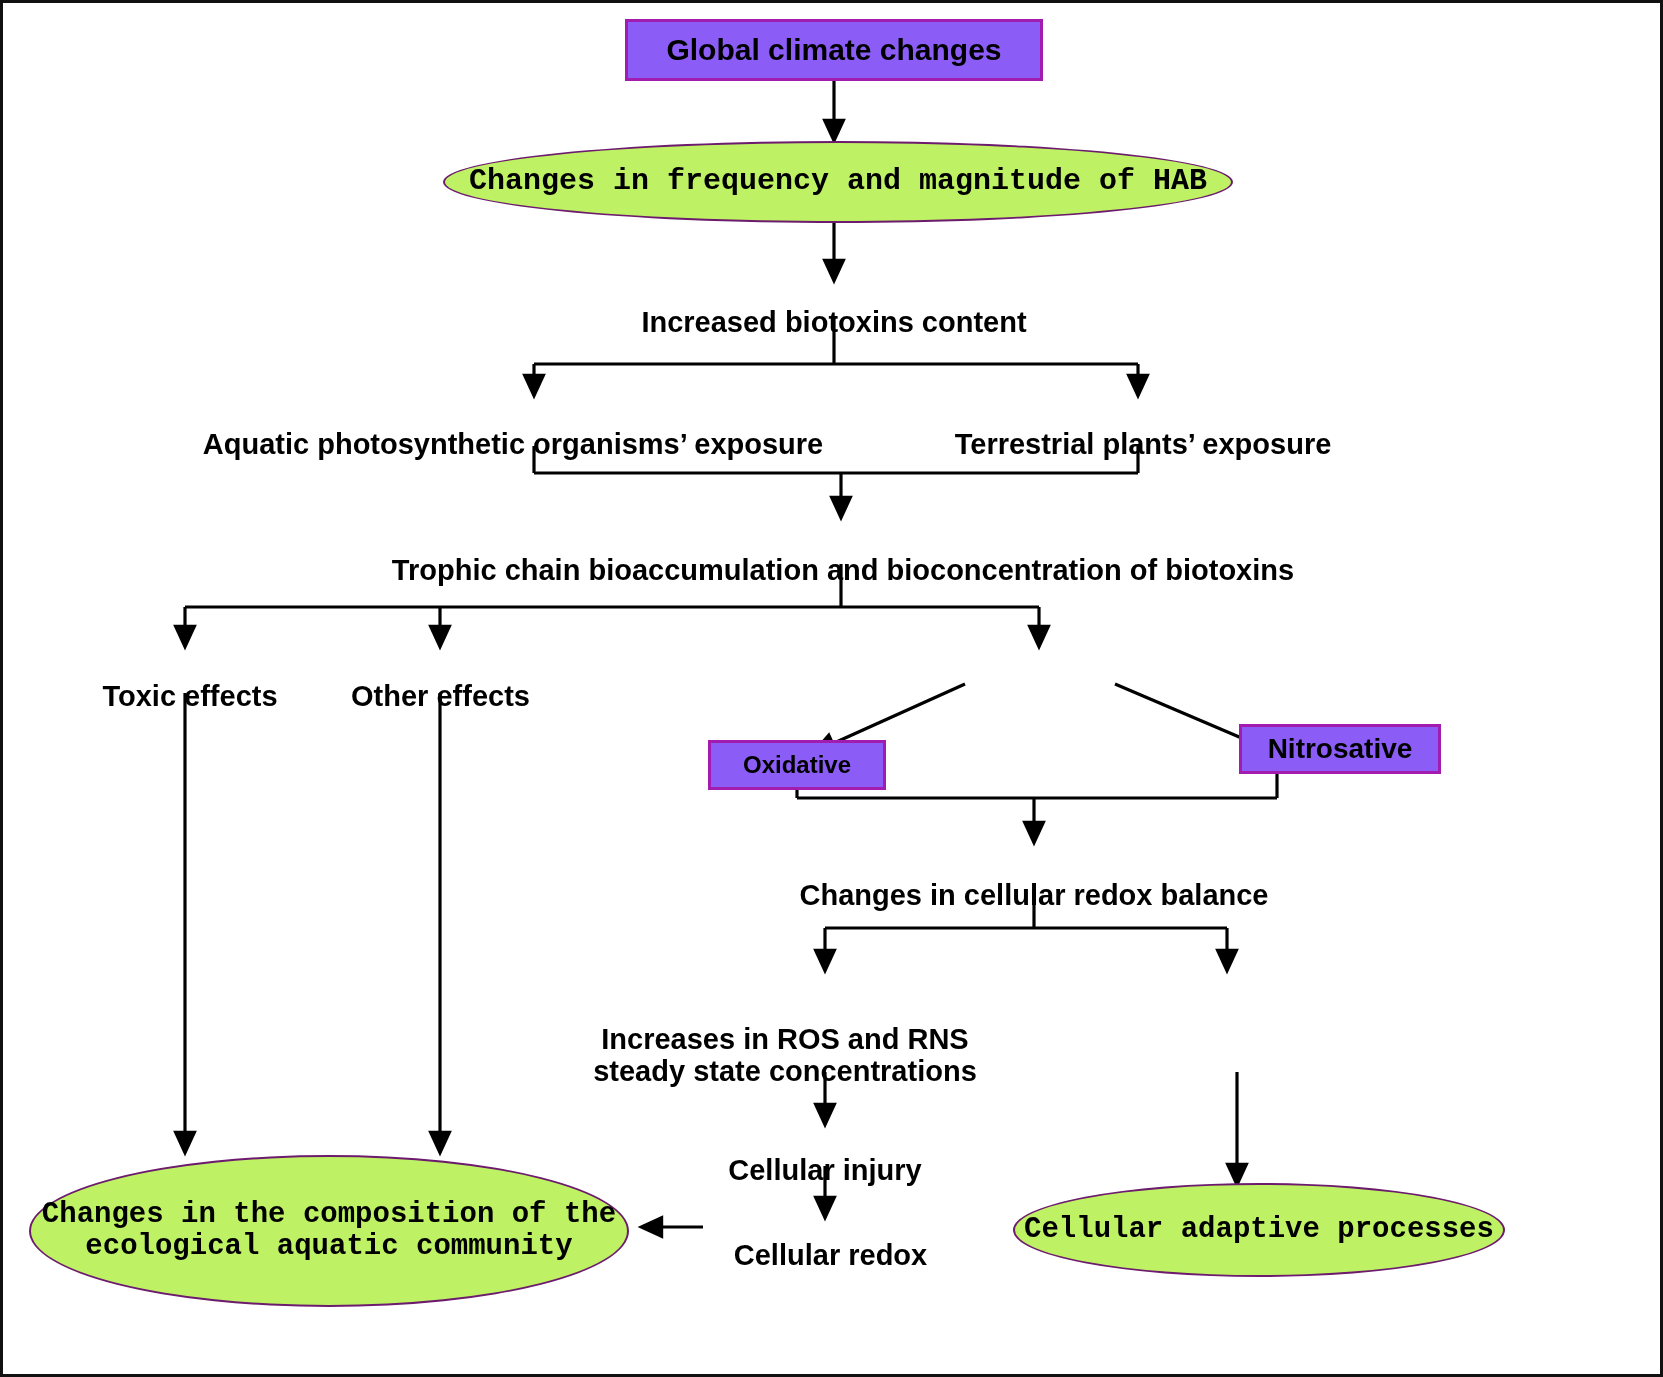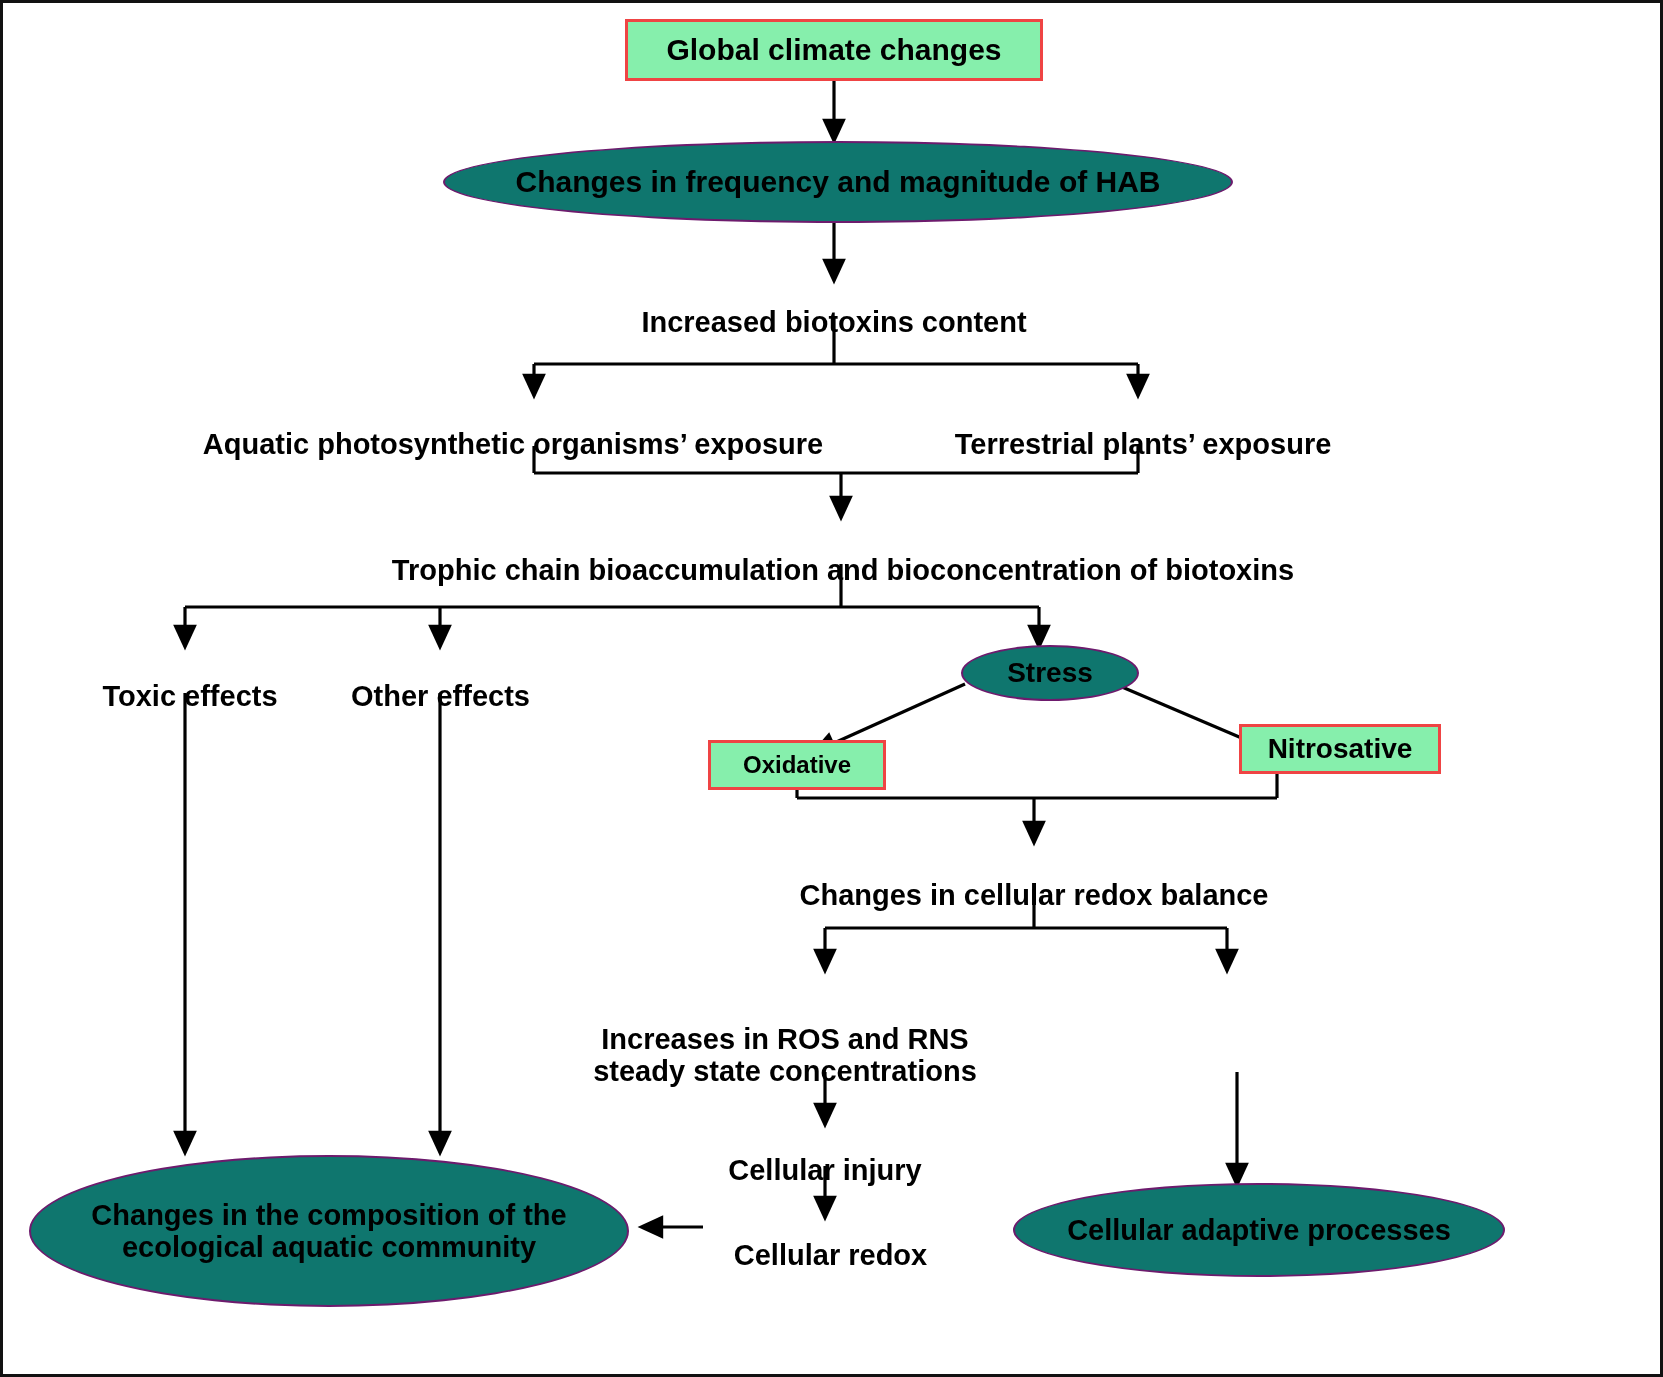--- a/index.html
+++ b/index.html
@@ -37,27 +37,28 @@
     color: #000000;
     line-height: 1.12;
     box-sizing: border-box;
     white-space: pre-line;
   }
   .node.plain {
     background: transparent;
     margin-top: 27px;
   }
   .node.box {
-    border: 3px solid #ef4444;
-    background: #86efac;
+    border: 3px solid #a21caf;
+    background: #8b5cf6;
   }
   .node.ellipse {
     border: 2.5px solid #6d1b6d;
-    background: #0f766e;
+    background: #bef264;
     border-radius: 50%;
+    font-family: Liberation Mono, monospace;
   }
 </style>
 </head>
 <body>
 
 <div id="canvas">
 
   <svg id="edges" viewBox="0 0 1663 1377" xmlns="http://www.w3.org/2000/svg">
     <defs>
       <marker id="ah" markerWidth="9" markerHeight="9" refX="4.2" refY="4.5" orient="auto" markerUnits="strokeWidth">
@@ -122,21 +123,20 @@
   <div class="node plain" style="left:160px; top:392px; width:700px; height:44px; font-size:29px;">Aquatic photosynthetic organisms’ exposure</div>
 
   <div class="node plain" style="left:920px; top:392px; width:440px; height:44px; font-size:29px;">Terrestrial plants’ exposure</div>
 
   <div class="node plain" style="left:300px; top:518px; width:1080px; height:44px; font-size:29px;">Trophic chain bioaccumulation and bioconcentration of biotoxins</div>
 
   <div class="node plain" style="left:82px; top:645px; width:210px; height:42px; font-size:29px;">Toxic effects</div>
 
   <div class="node plain" style="left:330px; top:645px; width:215px; height:42px; font-size:29px;">Other effects</div>
 
-  <div class="node ellipse" style="left:958px; top:642px; width:178px; height:56px; font-size:28px;">Stress</div>
 
   <div class="node box" style="left:705px; top:721px; width:178px; height:50px; font-size:24px;margin-top:16px;">Oxidative</div>
 
   <div class="node box" style="left:1236px; top:721px; width:202px; height:50px; font-size:28px;">Nitrosative</div>
 
   <div class="node plain" style="left:770px; top:843px; width:522px; height:44px; font-size:29px;">Changes in cellular redox balance</div>
 
   <div class="node plain" style="left:562px; top:980px; width:440px; height:90px; font-size:29px;">Increases in ROS and RNS
 steady state concentrations</div>
 

